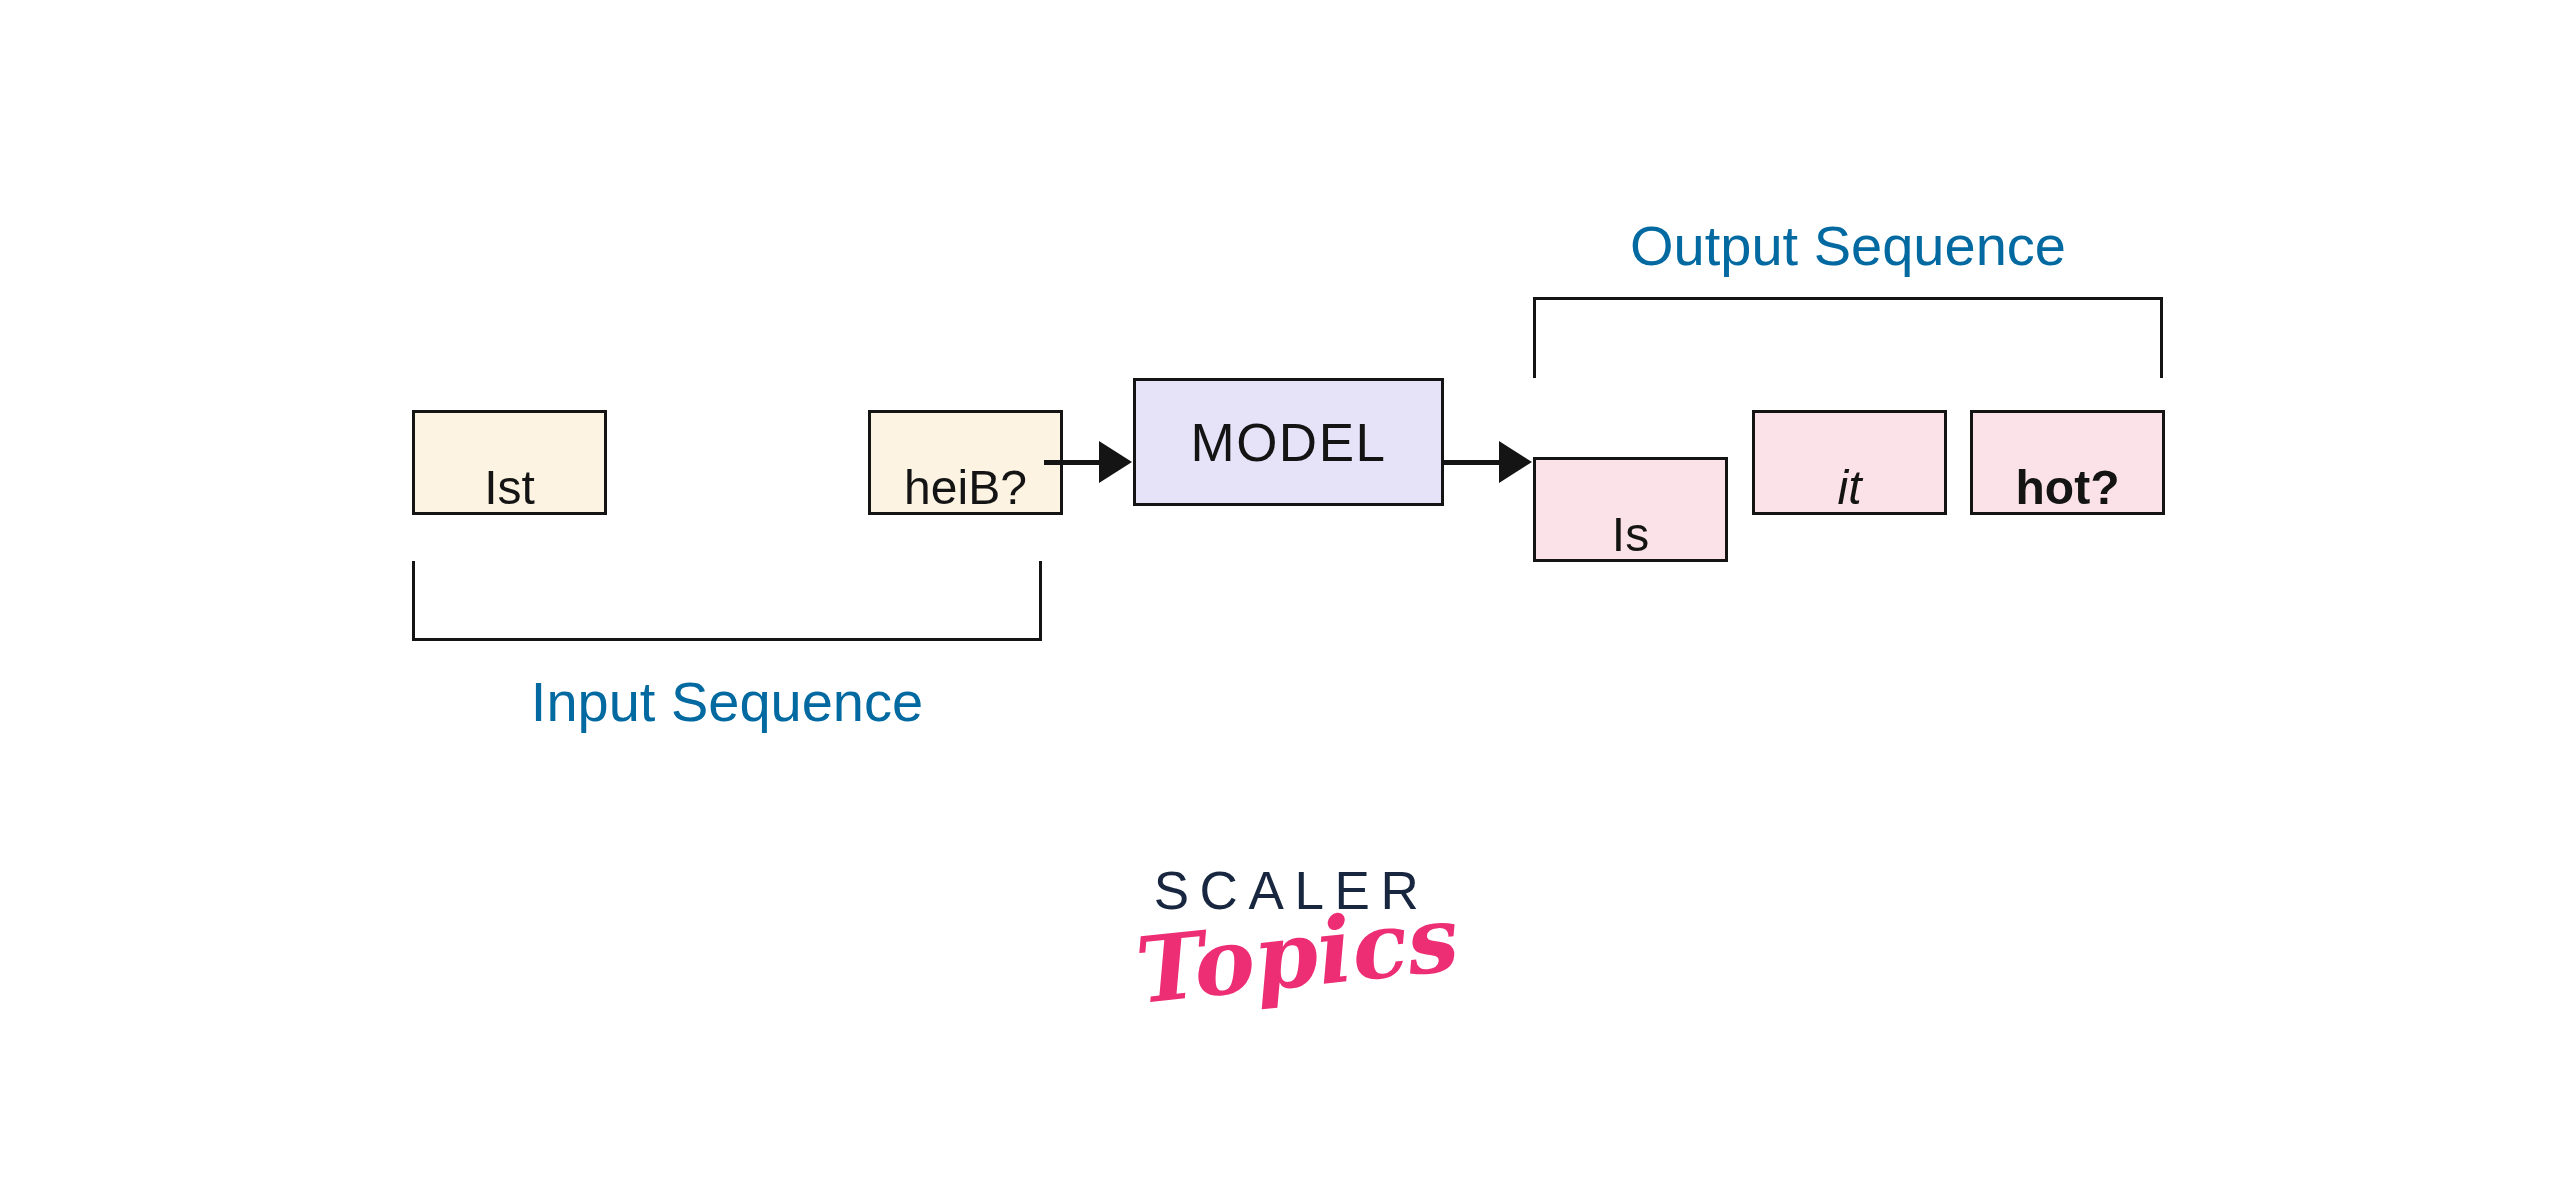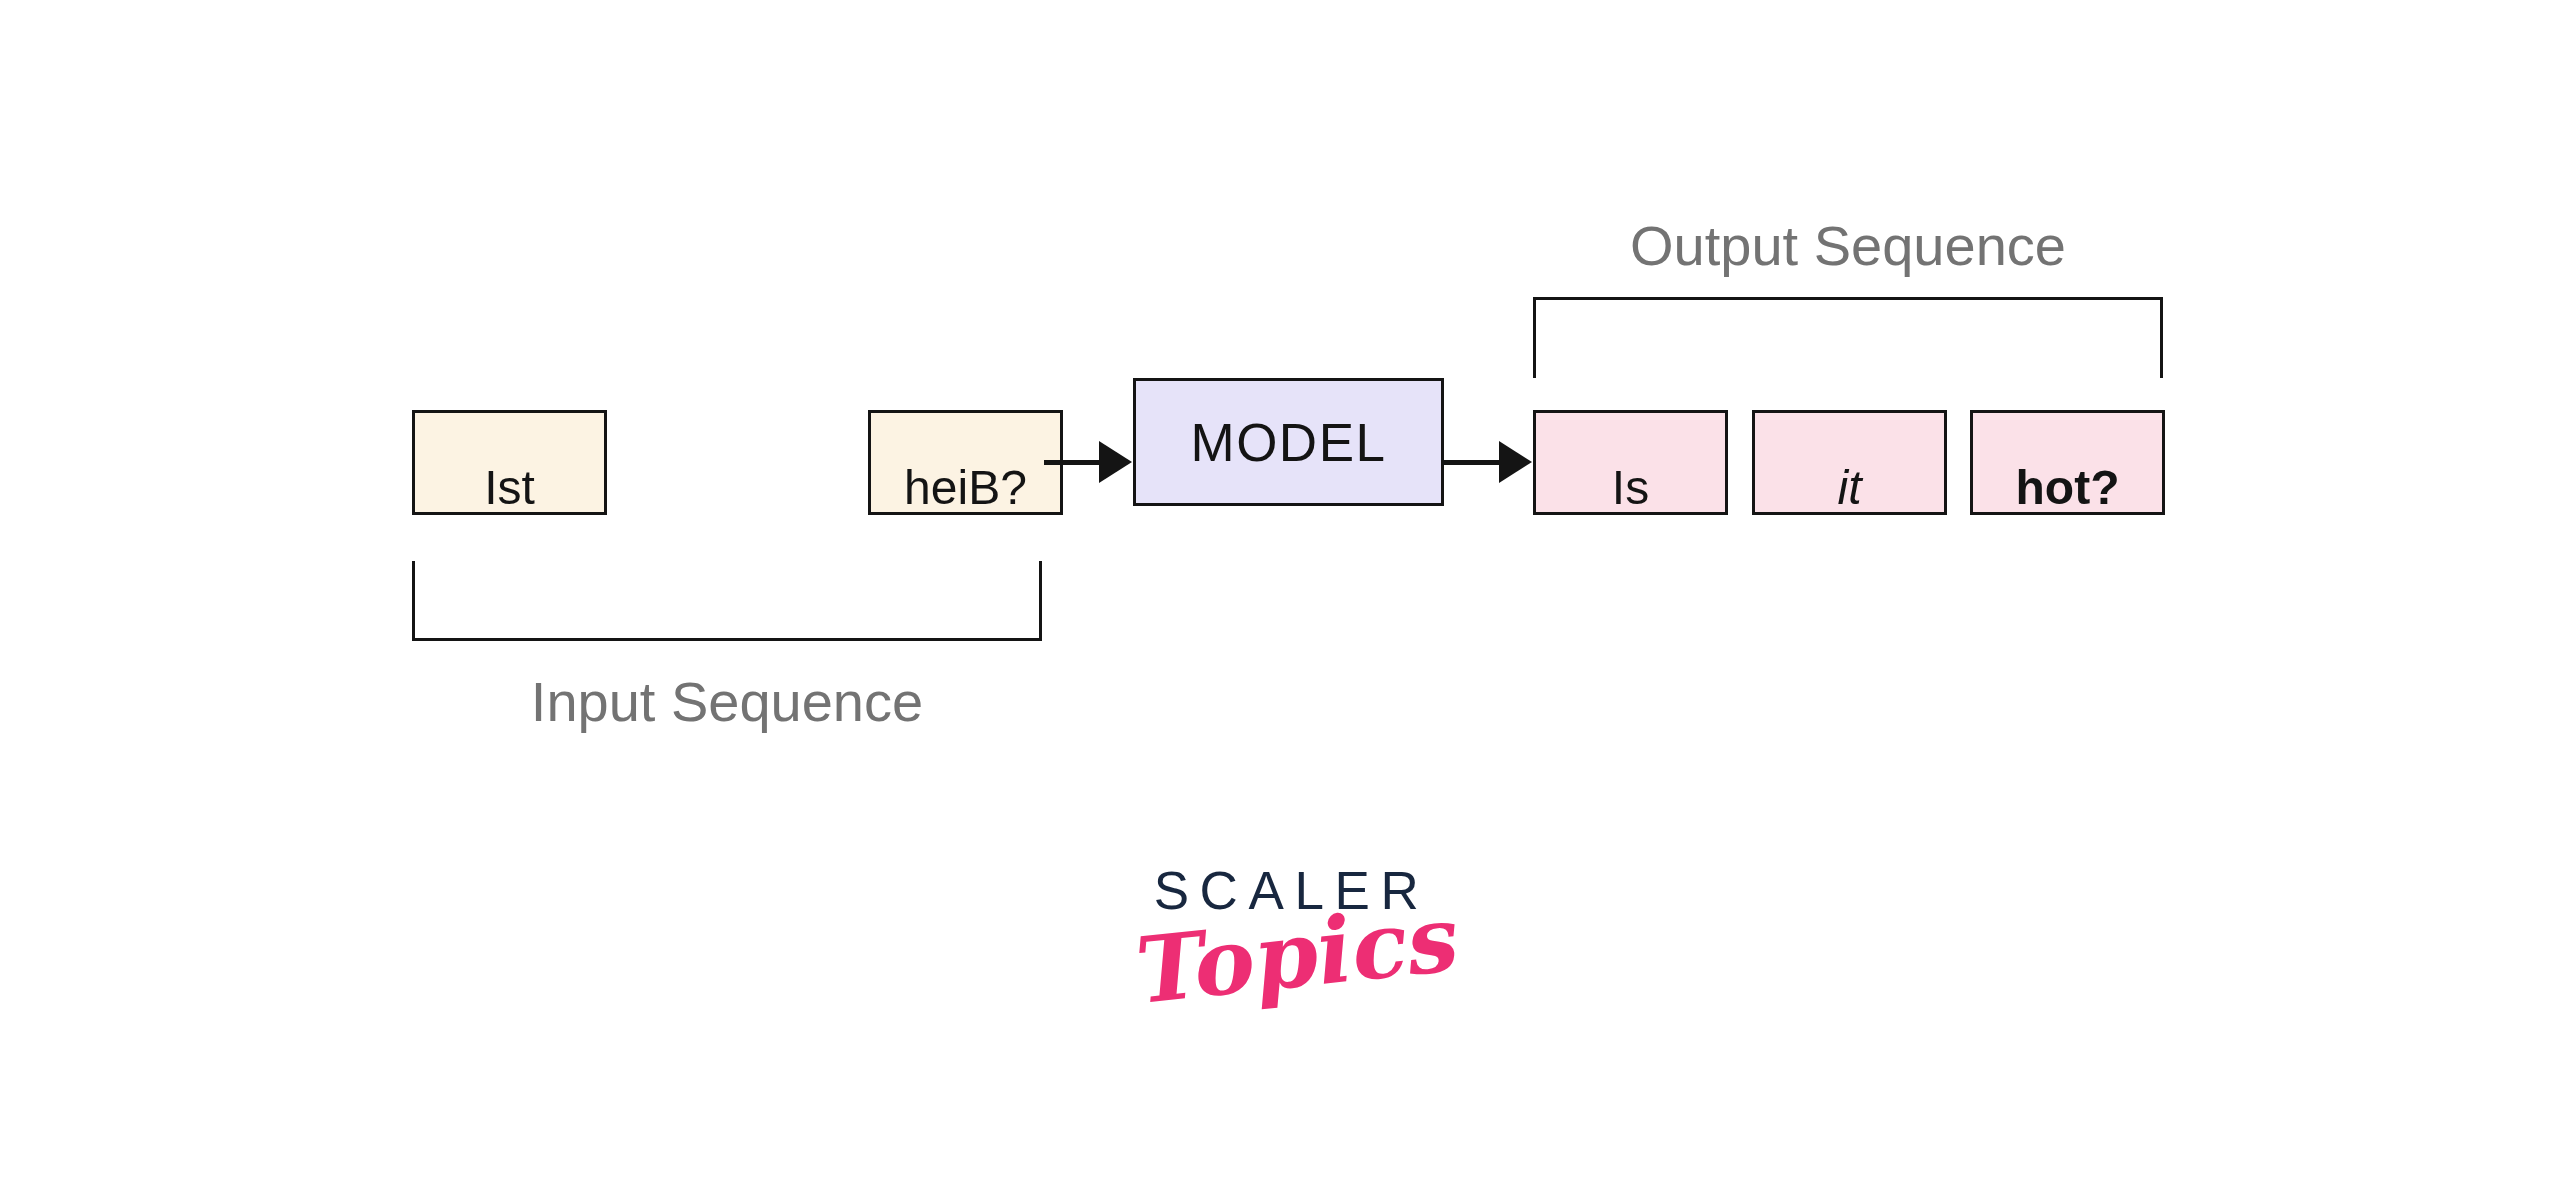--- a/index.html
+++ b/index.html
@@ -82,21 +82,21 @@
     border-right: 3.8px solid var(--line, #141414);
   }
 
   
   .seq-caption {
     position: absolute;
     width: 630px;
     text-align: center;
     font-size: 56px;
     line-height: 1;
-    color: #737373;
+    color: #0369a1;
   }
   .caption-output { left: 1533px; top: 218px; }
   .caption-input  { left: 412px;  top: 674px; }
 
   
   .logo {
     position: absolute;
     left: 1136px;
     top: 864px;
     width: 311px;
@@ -142,21 +142,21 @@
 
   <div class="model-box">
     <span>MODEL</span>
   </div>
 
   <div class="arrow arrow-2">
     <div class="shaft"></div>
     <div class="head"></div>
   </div>
 
-  <div class="token-box token-output" style="left:1533px;">
+  <div class="token-box token-output" style="left:1533px;margin-top:47px;">
     <span>Is</span>
   </div>
   <div class="token-box token-output" style="left:1752px;font-style:italic;">
     <span>it</span>
   </div>
   <div class="token-box token-output" style="left:1970px;font-weight:bold;">
     <span>hot?</span>
   </div>
 
   <div class="bracket bracket-input"></div>

